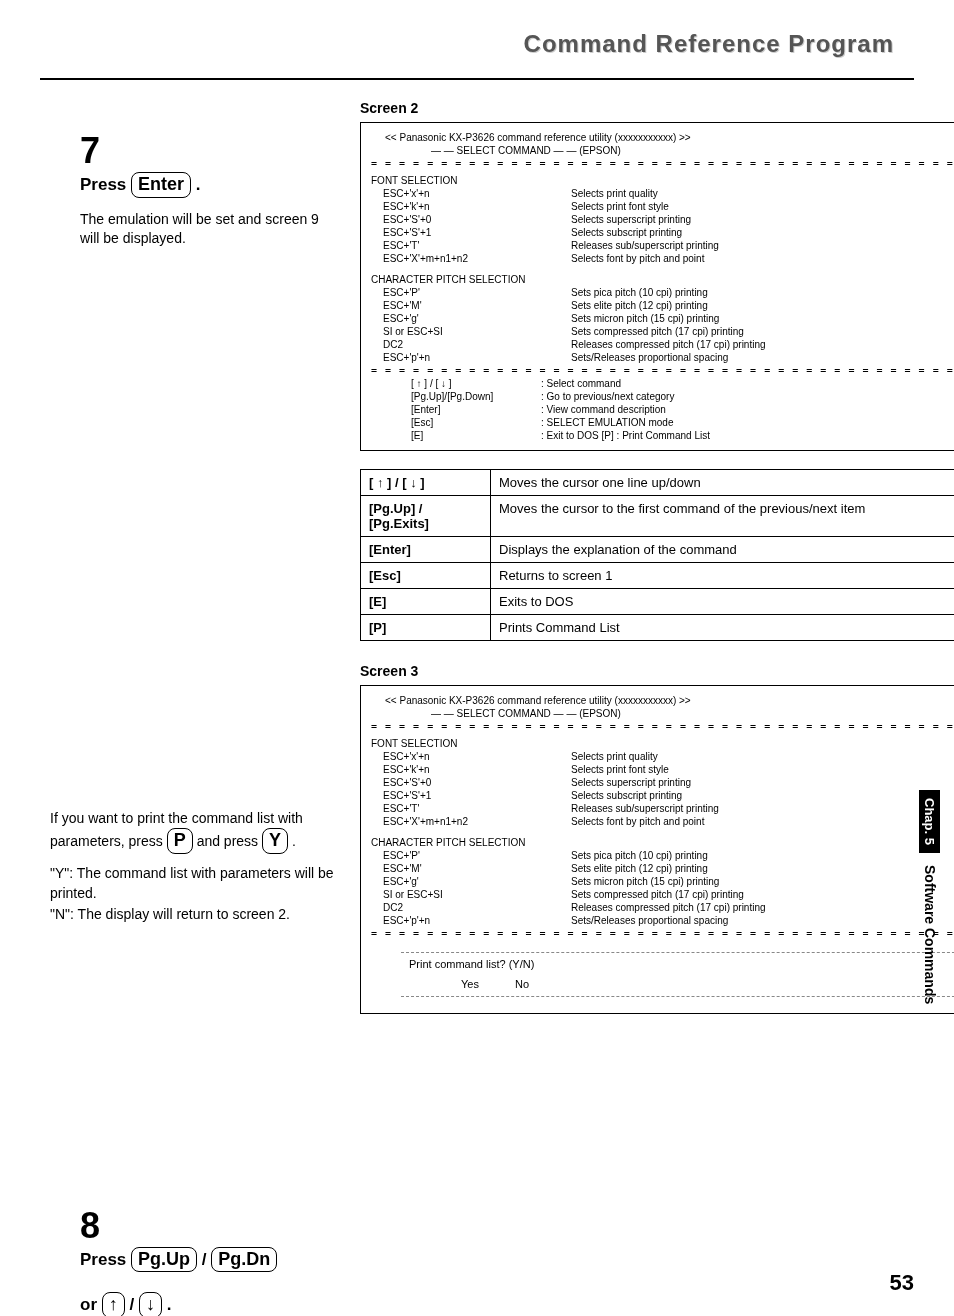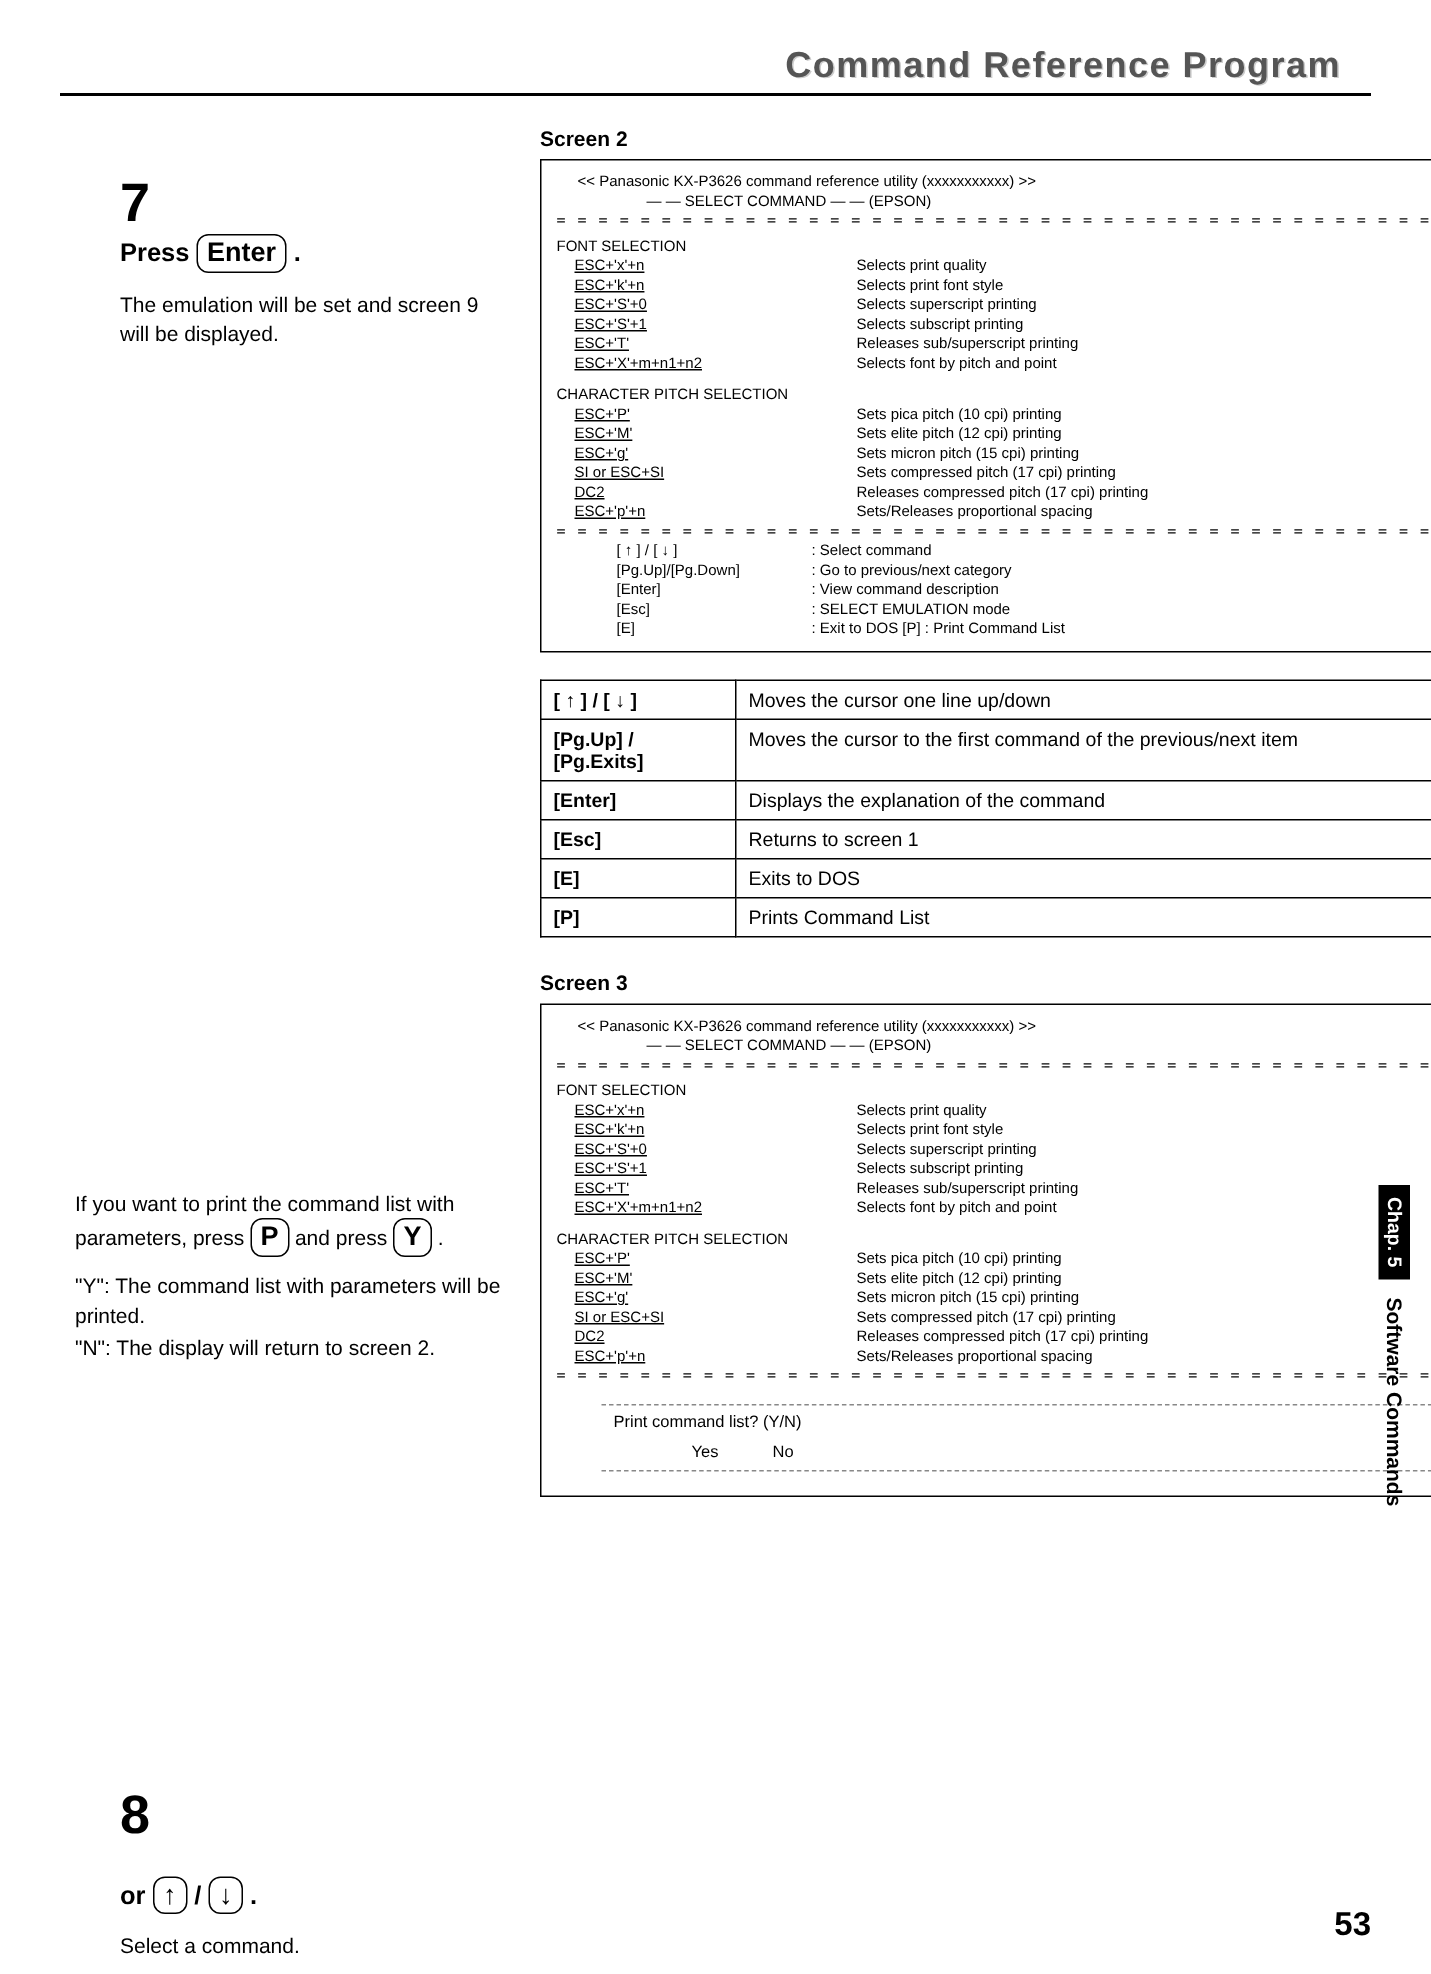--- a/index.html
+++ b/index.html
@@ -12,21 +12,21 @@
     position: relative;
     padding: 30px 40px 30px 40px;
   }
   .header-title {
     text-align: right;
     font-size: 24px;
     font-weight: bold;
     color: #555;
     text-shadow: 1px 1px 0 #ccc, -1px -1px 0 #fff;
     letter-spacing: 1px;
-    margin-bottom: 4px;
+    margin-bottom: 20px;
     margin-right: 20px;
   }
   .header-line {
     border-top: 2px solid #000;
     margin-bottom: 20px;
   }
   .main {
     display: flex;
     gap: 20px;
   }
@@ -82,21 +82,21 @@
     font-family: monospace;
     font-size: 10px;
     overflow: hidden;
     white-space: nowrap;
   }
   .section-head {
     font-size: 10px;
     margin-top: 4px;
   }
   .cmd-row { display: flex; }
-  .cmd-left { width: 200px; padding-left: 12px; text-decoration: underline; }
+  .cmd-left { width: 200px; padding-left: 12px; }
   .cmd-right { flex: 1; }
   .help-row { display: flex; padding-left: 40px; }
   .help-left { width: 130px; }
   .help-right { flex: 1; }
   .key-table {
     border-collapse: collapse;
     width: 100%;
     margin-bottom: 22px;
   }
   .key-table td {
@@ -175,20 +175,26 @@
         <span class="keycap">Y</span>
         <span>.</span>
       </div>
       <div class="step-desc" style="margin-top:10px; padding-left:0;">"Y": The command list with parameters will be printed.</div>
       <div class="step-desc" style="margin-top:2px;">"N": The display will return to screen 2.</div>
     </div>
 
     <div class="step-block" style="margin-top:280px;">
       <span class="step-num">8</span>
       <div class="step-body">
+        <div class="step-title">
+          <span>Press </span>
+          <span class="keycap">Pg.Up</span>
+          <span> / </span>
+          <span class="keycap">Pg.Dn</span>
+        </div>
         <div class="step-title" style="margin-top:20px;">
           <span>or </span>
           <span class="keycap">↑</span>
           <span> / </span>
           <span class="keycap">↓</span>
           <span> .</span>
         </div>
         <div class="step-desc" style="margin-top:12px;">Select a command.</div>
       </div>
     </div>

